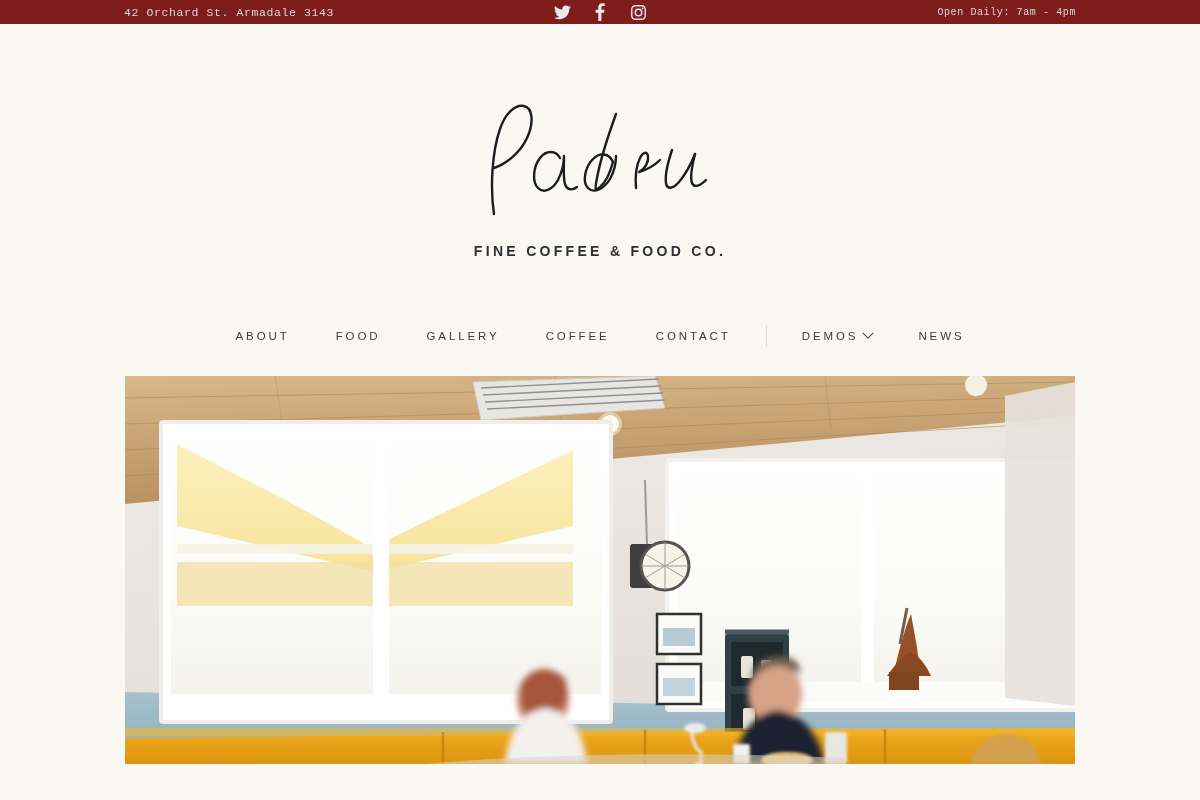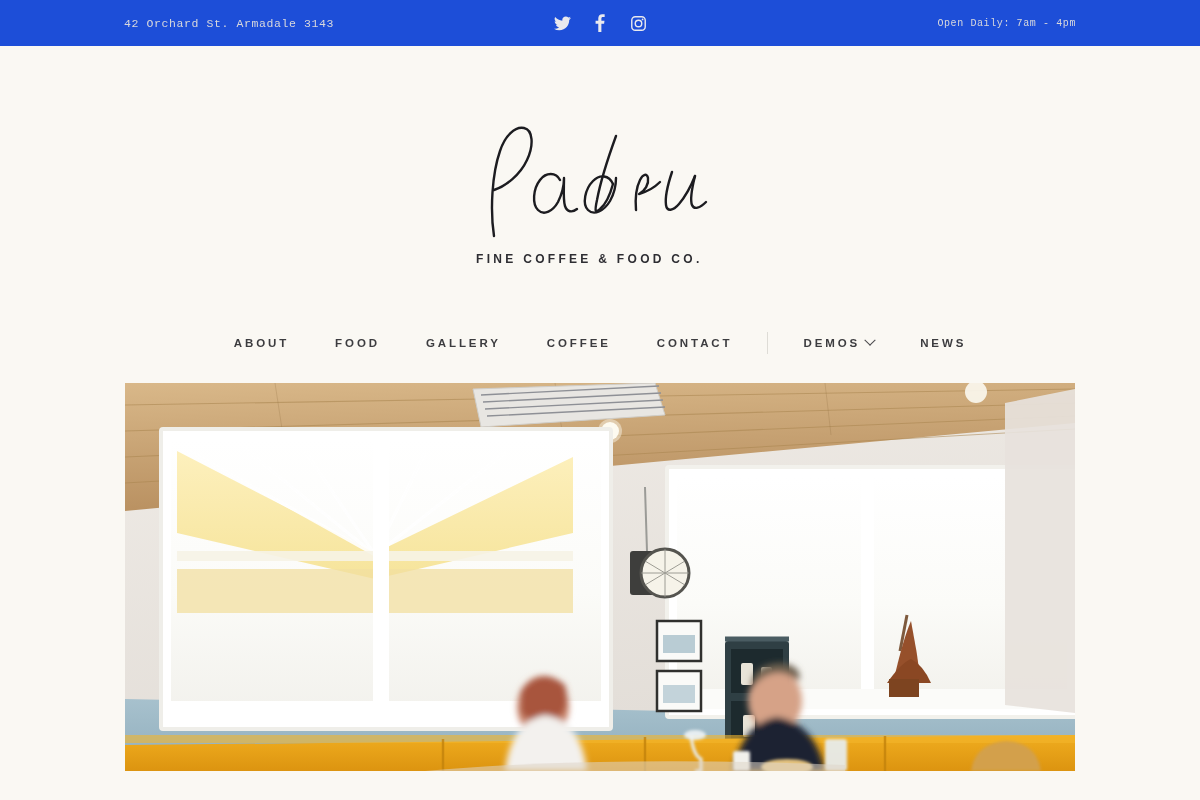--- a/index.html
+++ b/index.html
@@ -12,22 +12,22 @@
   }
 
   body {
     background: #faf8f3;
     font-family: "Liberation Sans", sans-serif;
     -webkit-font-smoothing: antialiased;
   }
 
   
   .topbar {
-    height: 46px;
-    background: #1d4ed8;
+    height: 24px;
+    background: #7f1d1d;
     display: flex;
     align-items: center;
     position: relative;
     padding: 0 24px;
   }
 
   .topbar-address {
     font-family: "Liberation Mono", "DejaVu Sans Mono", monospace;
     font-size: 11.5px;
     letter-spacing: 0.6px;
@@ -79,40 +79,40 @@
     text-decoration: none;
     cursor: pointer;
   }
 
   .brand-mark {
     display: block;
     margin: 0 auto;
   }
 
   .brand-tagline {
-    margin-top: 6px;
-    font-size: 12px;
+    margin-top: 19px;
+    font-size: 14px;
     font-weight: bold;
     letter-spacing: 3.3px;
     color: #2e2e33;
-    text-align: left;
+    text-align: center;
   }
 
   
   .main-nav {
     margin-top: 62px;
     display: flex;
     align-items: center;
     justify-content: center;
     gap: 0;
   }
 
   .nav-item {
     font-size: 11.5px;
-    font-weight: 700;
+    font-weight: 400;
     letter-spacing: 2.9px;
     color: #3c3c3f;
     text-decoration: none;
     padding: 8px 23px;
     cursor: pointer;
     white-space: nowrap;
     display: inline-flex;
     align-items: center;
     gap: 6px;
   }

